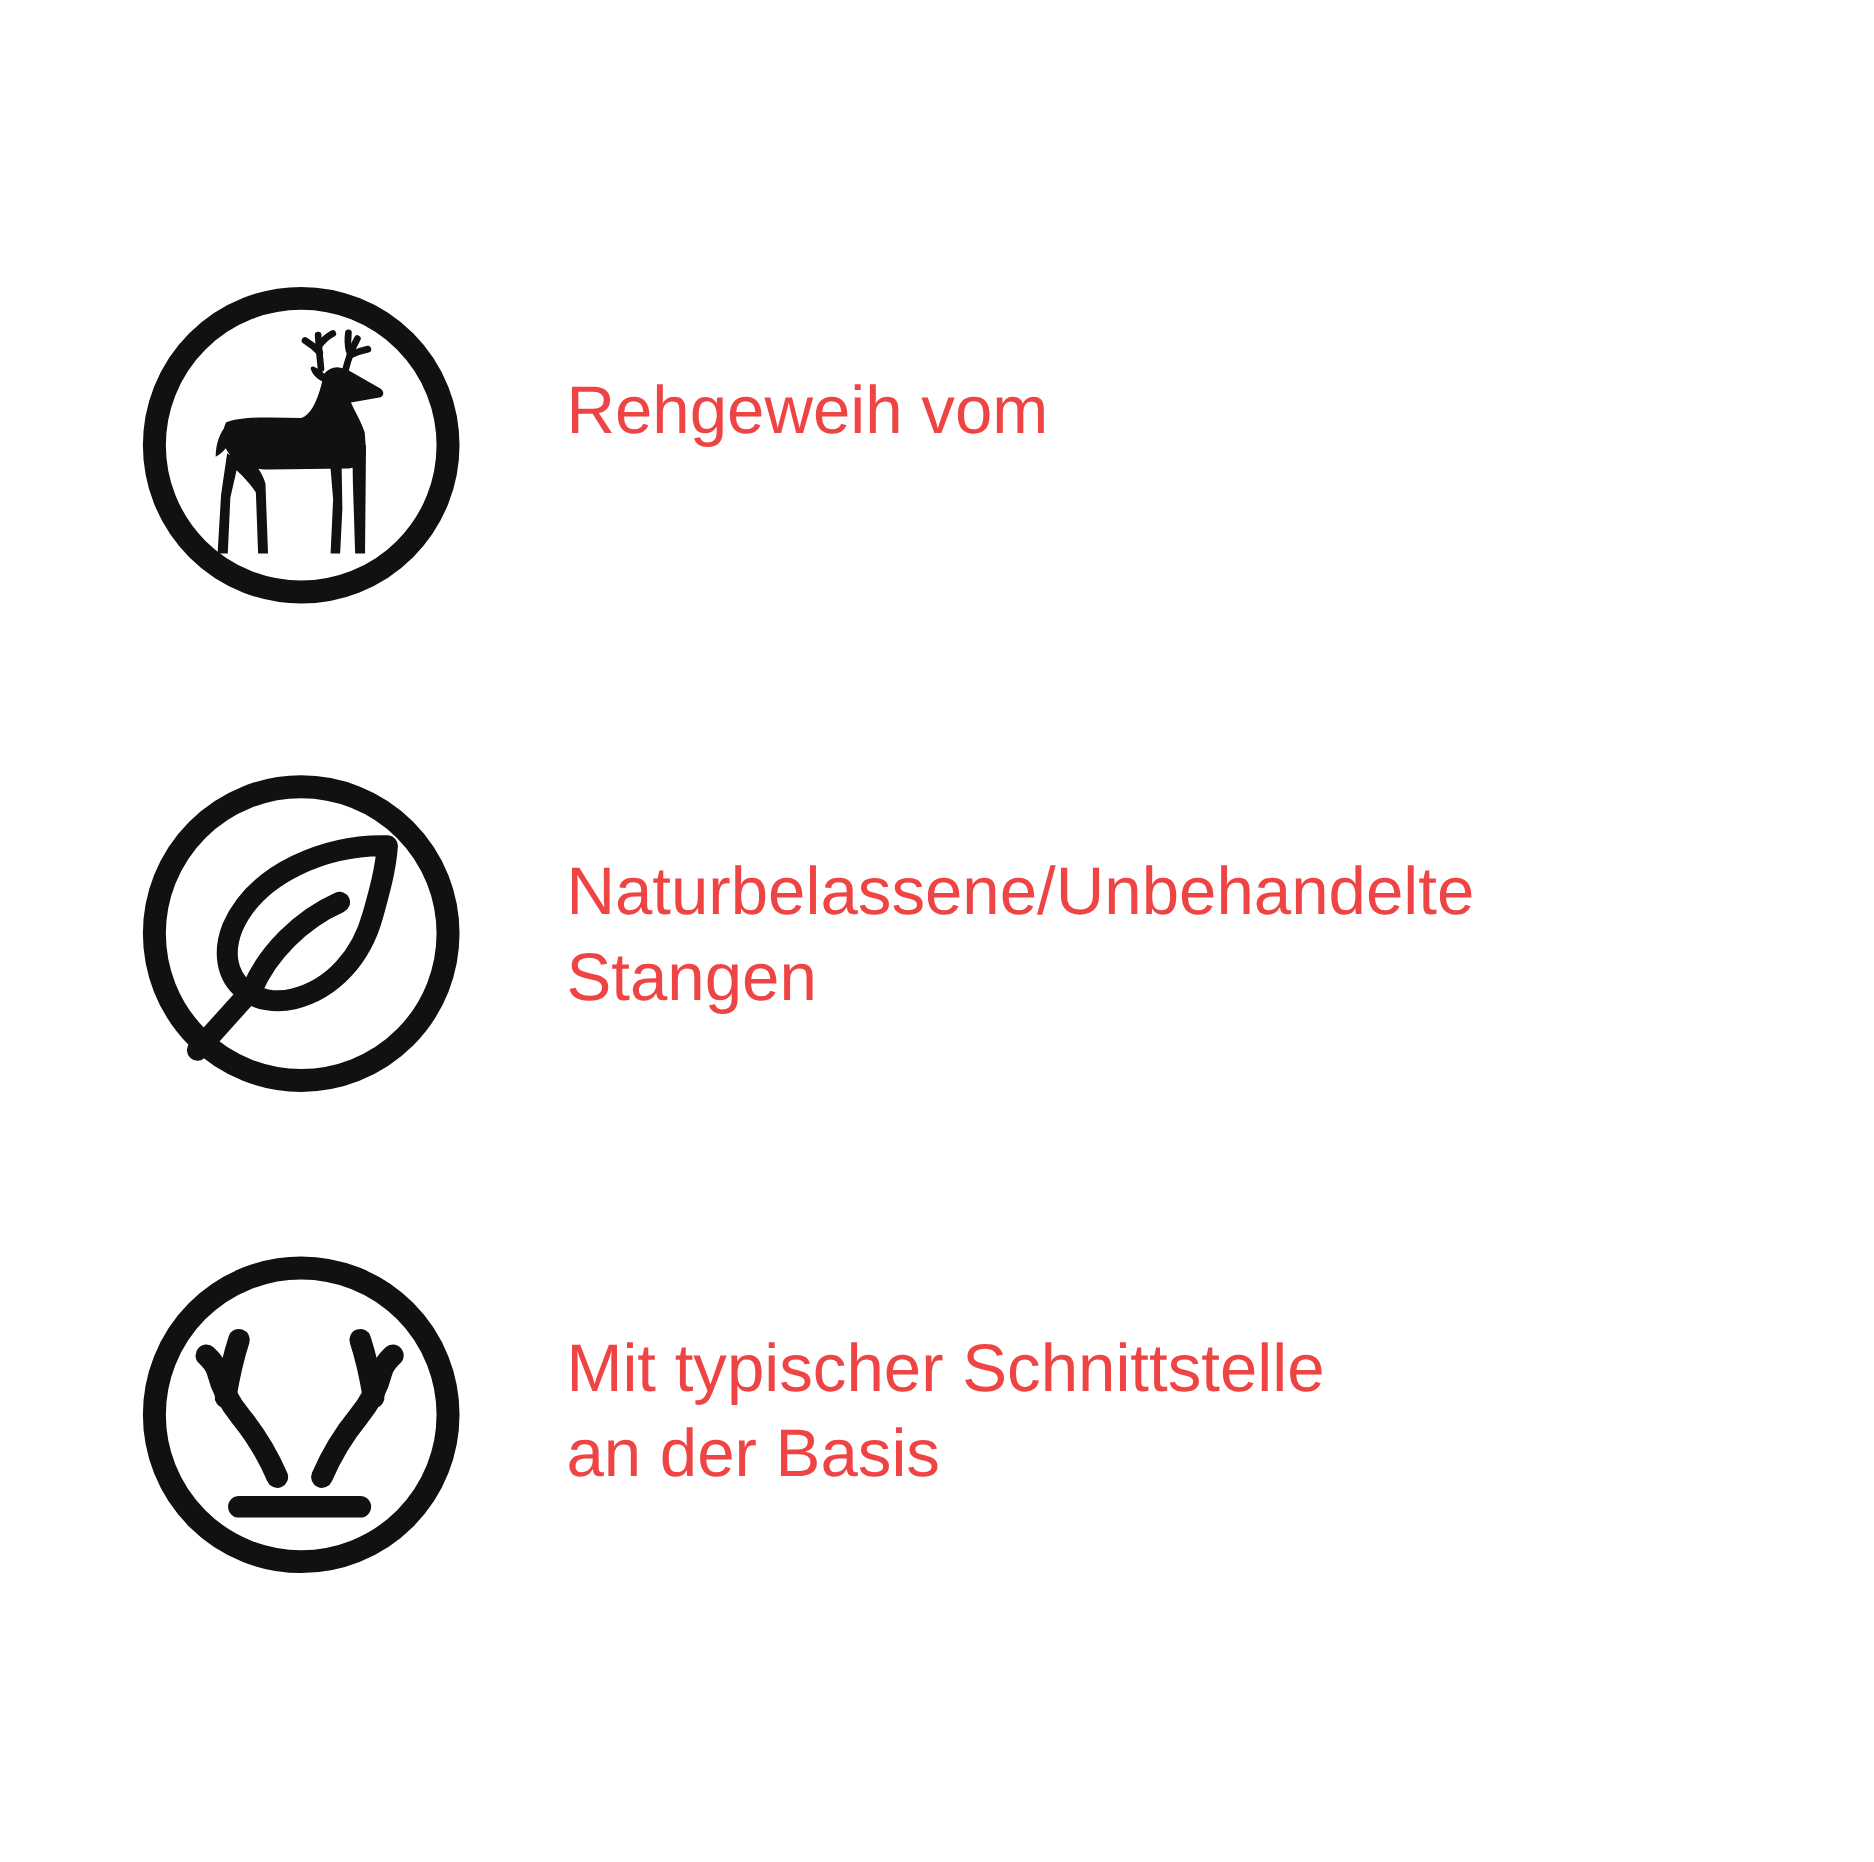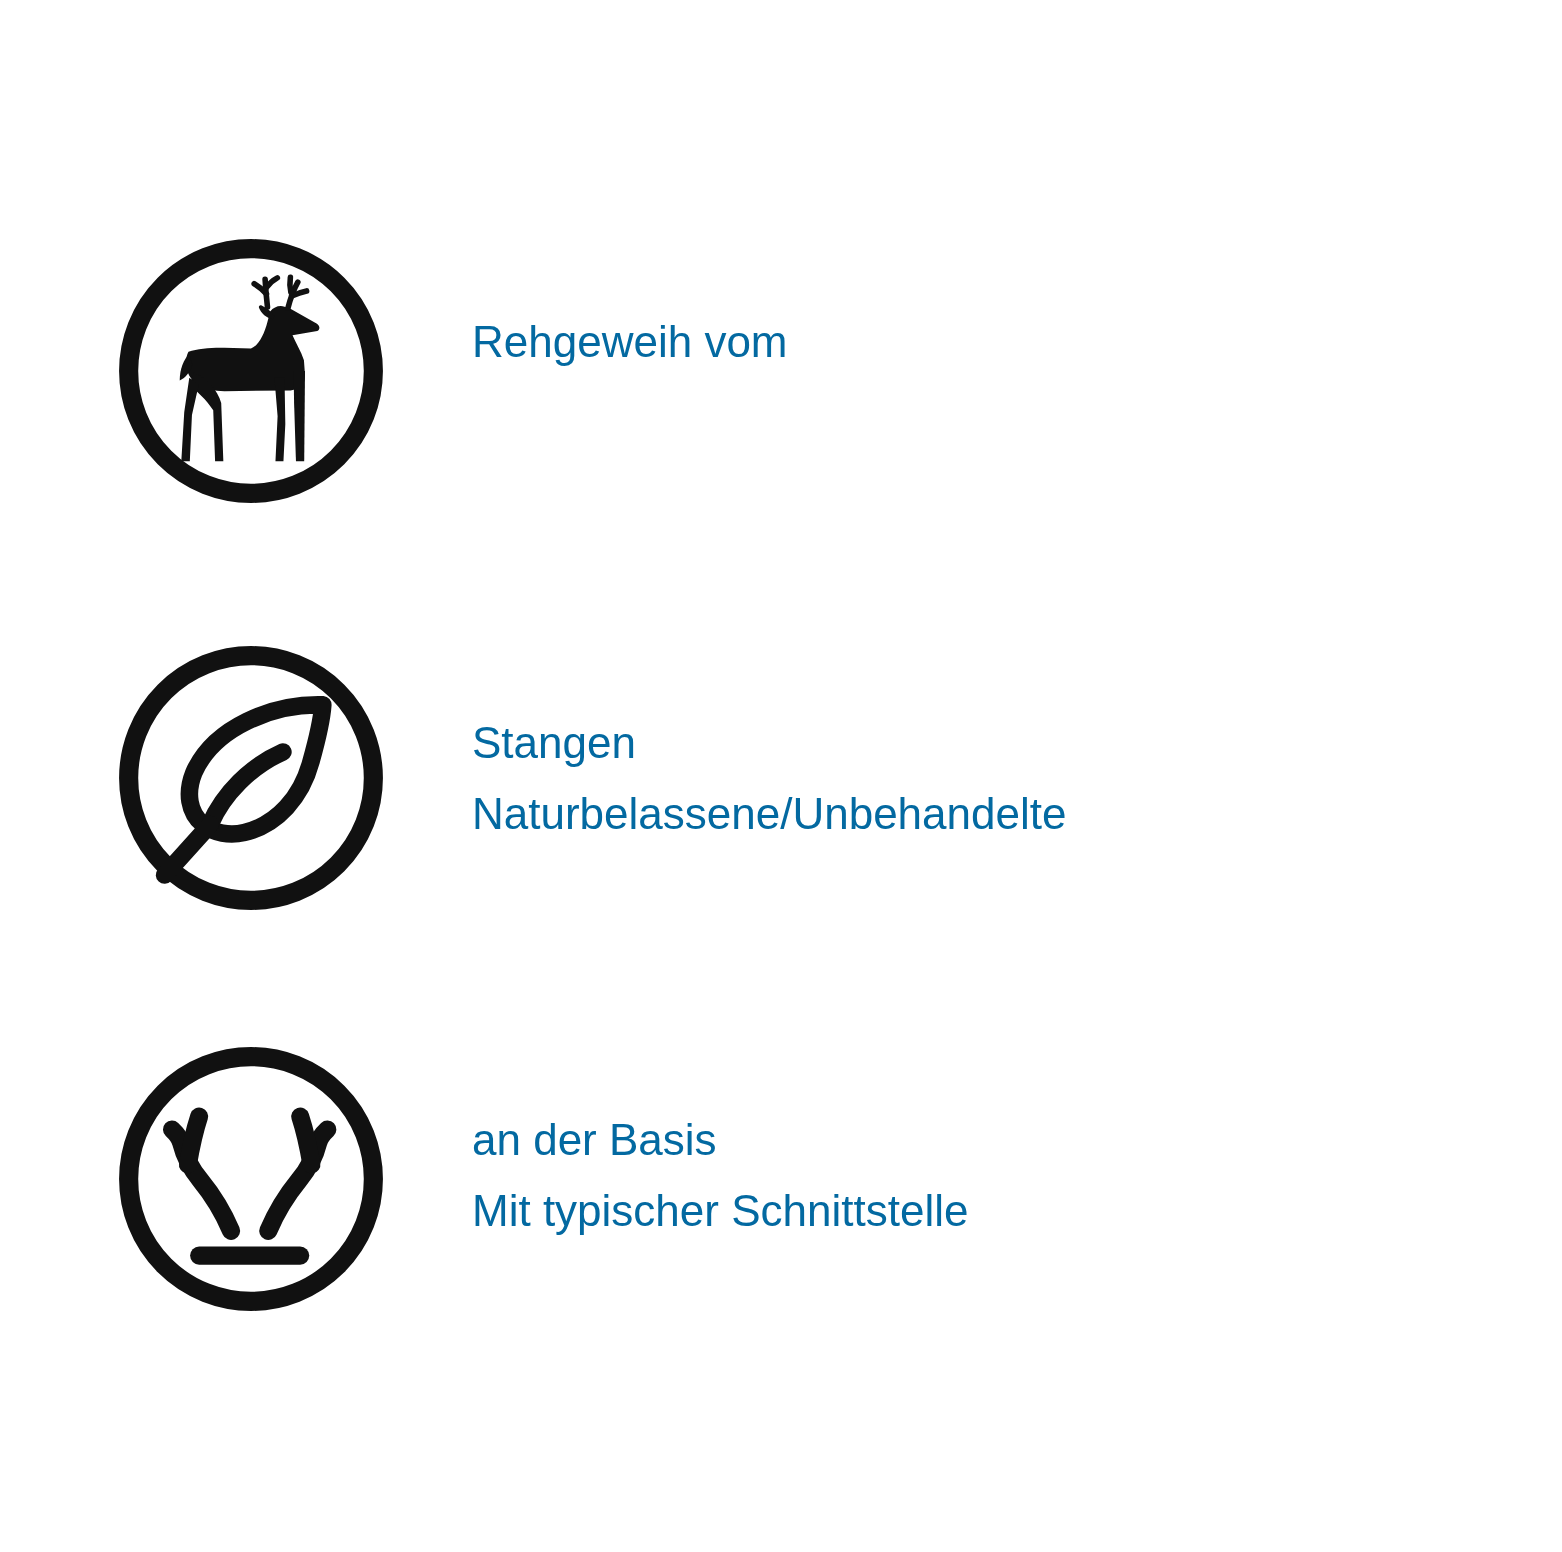--- a/index.html
+++ b/index.html
@@ -24,24 +24,24 @@
     color: #111111;
   }
   .icon-badge svg {
     display: block;
     width: 100%;
     height: 100%;
   }
   .caption {
     position: absolute;
     left: 472px;
-    font-size: 44px;
+    font-size: 56px;
     line-height: 71px;
     letter-spacing: 0;
-    color: #0369a1;
+    color: #ef4444;
     white-space: nowrap;
   }
   .caption .line { display: block; }
   #badge-1 { top: 238px; }
   #badge-2 { top: 645px; }
   #badge-3 { top: 1046px; }
   #caption-1 { top: 306px; }
   #caption-2 { top: 707px; }
   #caption-3 { top: 1104px; }
 </style>
@@ -86,36 +86,36 @@
     <svg viewBox="0 0 100 100" aria-hidden="true">
       <circle cx="50" cy="50" r="46" fill="none" stroke="currentColor" stroke-width="7.2"></circle>
       <path d="M77,22.5 C58,22 36,31 28.5,48 C25.5,55.5 26.5,63 32,67.5
                C36,70.8 42,71.8 47.5,70.5 C60,67.5 69,57 72.5,44
                C74.5,36.9 76.5,29.7 77,22.5 Z" fill="none" stroke="currentColor" stroke-width="6.6" stroke-linejoin="round"></path>
       <path d="M34.6,67.5 C39.5,56 50,45.5 62,40.2" fill="none" stroke="currentColor" stroke-width="6.6" stroke-linecap="round"></path>
       <path d="M34.6,67.5 L17.5,86.5" fill="none" stroke="currentColor" stroke-width="6.6" stroke-linecap="round"></path>
     </svg>
   </div>
   <div class="caption" id="caption-2">
+    <span class="line">Naturbelassene/Unbehandelte</span>
     <span class="line">Stangen</span>
-    <span class="line">Naturbelassene/Unbehandelte</span>
   </div>
 
   <div class="icon-badge" id="badge-3">
     <svg viewBox="0 0 100 100" aria-hidden="true">
       <circle cx="50" cy="50" r="46" fill="none" stroke="currentColor" stroke-width="7.2"></circle>
       <g fill="none" stroke="currentColor" stroke-width="6.8" stroke-linecap="round">
         <path d="M42.5,69.5 C39.5,62.5 35.5,56 31,50.5 C27.5,46.2 25,41.5 23.8,36.6
                  C23.3,34.6 22,33 20.3,31.4"></path>
         <path d="M26.3,44.5 C27.3,38.5 28.6,32.3 30.5,26.5"></path>
         <path d="M56.5,69.5 C59.5,62.5 63.5,56 68,50.5 C71.5,46.2 74,41.5 75.2,36.6
                  C75.7,34.6 77,33 78.7,31.4"></path>
         <path d="M72.7,44.5 C71.7,38.5 70.4,32.3 68.5,26.5"></path>
         <path d="M30.5,78.8 L68.5,78.8"></path>
       </g>
     </svg>
   </div>
   <div class="caption" id="caption-3">
+    <span class="line">Mit typischer Schnittstelle</span>
     <span class="line">an der Basis</span>
-    <span class="line">Mit typischer Schnittstelle</span>
   </div>
 
 </div>
 
 </body></html>

